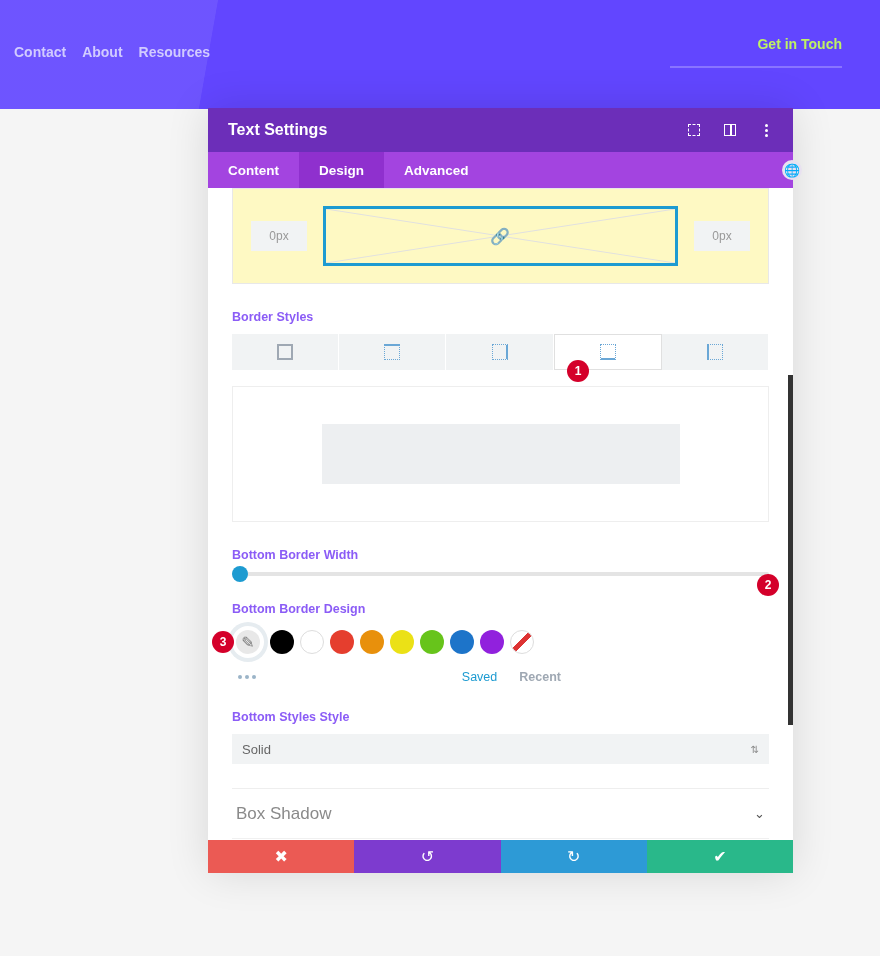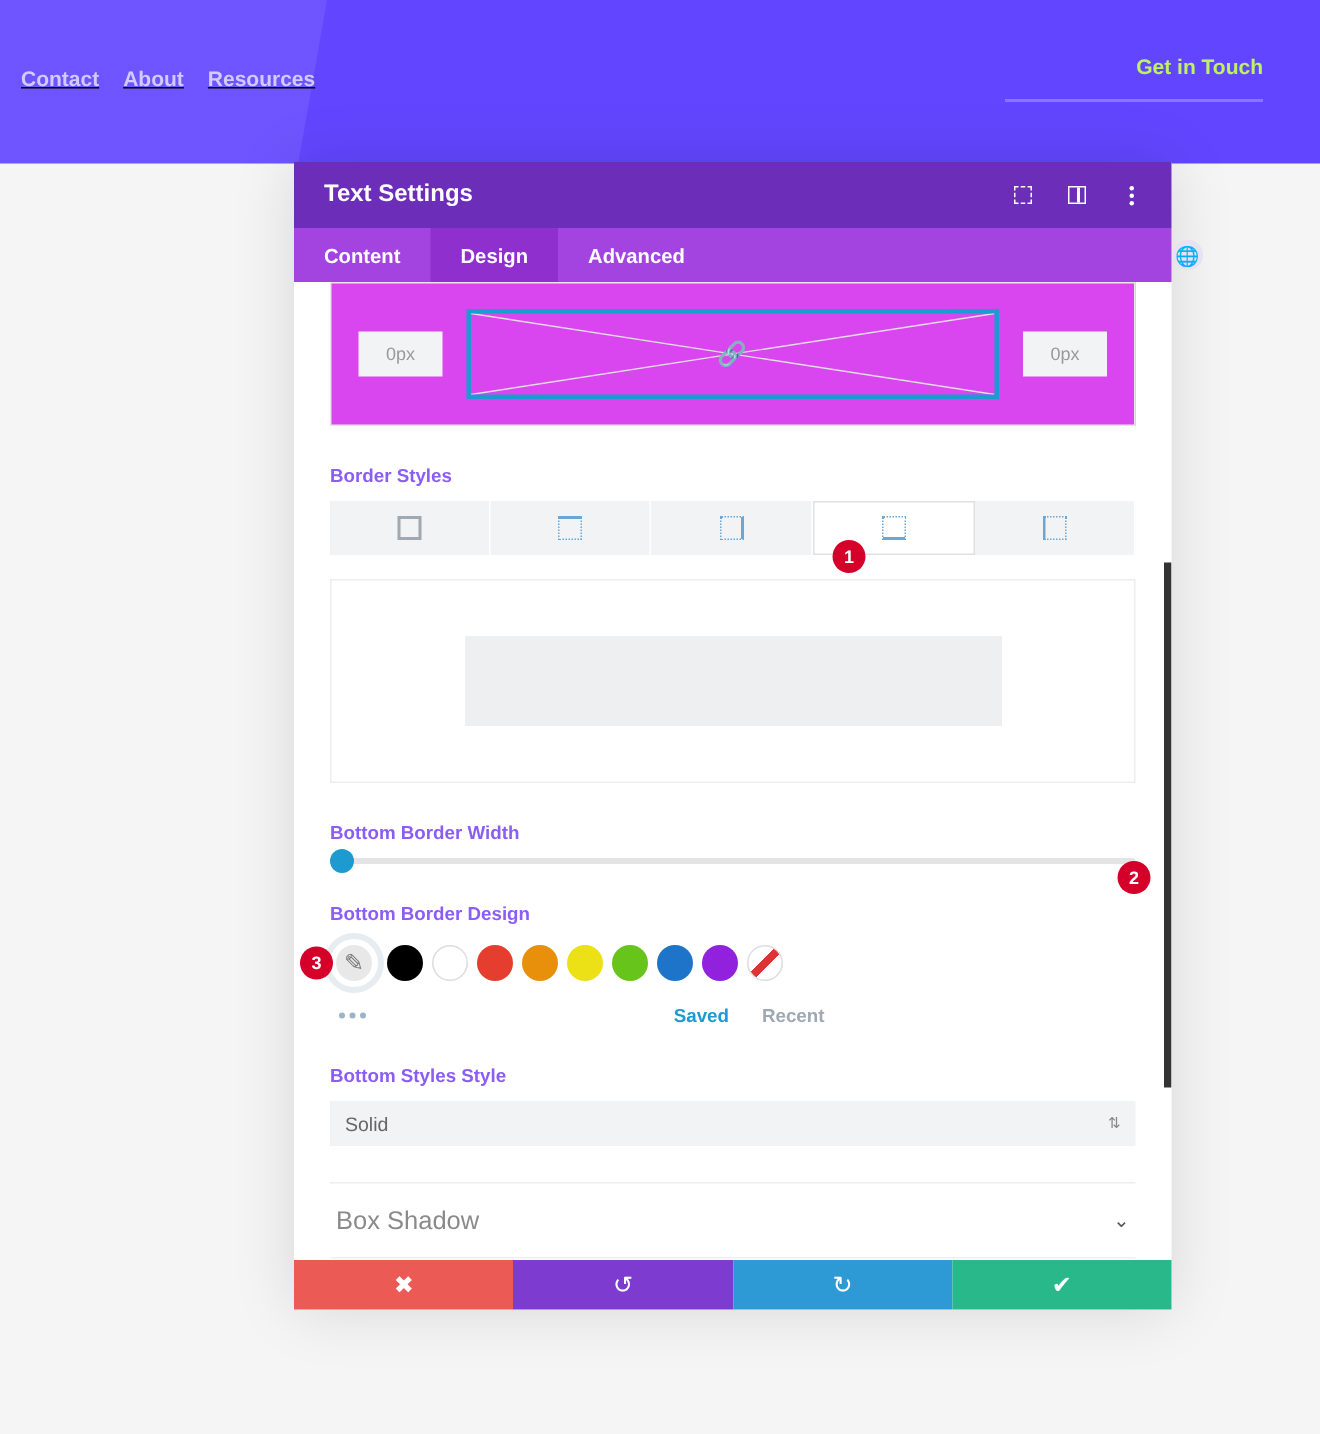--- a/index.html
+++ b/index.html
@@ -14,21 +14,21 @@
   .site-header::before {
     content: "";
     position: absolute;
     top: -50px; left: -150px;
     width: 700px; height: 300px;
     background: linear-gradient(100deg, rgba(255,255,255,0.08) 0%, rgba(255,255,255,0.08) 50%, transparent 50.1%);
   }
   .nav {
     position: absolute;
     top: 44px; left: 14px;
-    display: flex; gap: 16px; text-decoration: underline;
+    display: flex; gap: 16px;
   }
   .nav a {
     color: #d1cbff;
     font-size: 14px;
     font-weight: 600;
     text-decoration: none;
   }
   .cta {
     position: absolute;
     top: 36px; right: 38px;
@@ -38,21 +38,21 @@
   }
   .cta-underline {
     position: absolute;
     top: 66px; right: 38px;
     width: 172px; height: 2px;
     background: rgba(255,255,255,0.25);
   }
 
   .modal {
     position: absolute;
-    top: 108px; left: 196px;
+    top: 108px; left: 208px;
     width: 585px;
     height: 765px;
     background: #fff;
     box-shadow: 0 0 40px rgba(0,0,0,0.12);
     display: flex; flex-direction: column;
   }
   .modal-header {
     height: 44px;
     background: #6c2eb9;
     display: flex; align-items: center; justify-content: space-between;
@@ -97,21 +97,21 @@
   .scroll-indicator {
     position:absolute; top:187px; right:0; width:5px; height:350px; background:#333;
   }
 
   .spacing-box {
     margin-top: 0px;
     border:1px solid #e8e8e8;
     height: 96px;
     padding: 0 18px;
     display:flex; align-items:center; gap:16px;
-    background:#d946ef;
+    background:#fef9c3;
     position:relative;
   }
   .spacing-side {
     width:56px; height:30px; background:#f1f3f4; display:flex; align-items:center; justify-content:center;
     color:#999; font-size:12px;
   }
   .spacing-center {
     flex:1;
     height:60px;
     border:3px solid #1d9bd1;
@@ -202,21 +202,21 @@
     background: linear-gradient(135deg, #fff 42%, #d33 42%, #d33 58%, #fff 58%);
     border:1px solid #ddd;
   }
   .swatch.white { border:1px solid #ddd; }
 
   .color-tabs {
     display:flex; gap:22px; margin-top:12px; align-items:center;
   }
   .dots3 { display:flex; gap:3px; margin-left:6px;}
   .dots3 span { width:4px; height:4px; background:#9bb4c8; border-radius:50%;}
-  .ct-saved { color:#1d9bd1; font-size:12.5px; font-weight:700; margin-left:auto; margin-right:0;}
+  .ct-saved { color:#1d9bd1; font-size:12.5px; font-weight:400; margin-left:auto; margin-right:0;}
   .ct-recent { color:#9fa8b3; font-size:12.5px; font-weight:600;}
   .color-tabs-spacer { flex:1; }
 
   .select-row {
     margin-top:10px; height:30px; background:#f1f3f4;
     display:flex; align-items:center; padding:0 10px;
     color:#666; font-size:13px;
     position:relative;
   }
   .select-caret {

